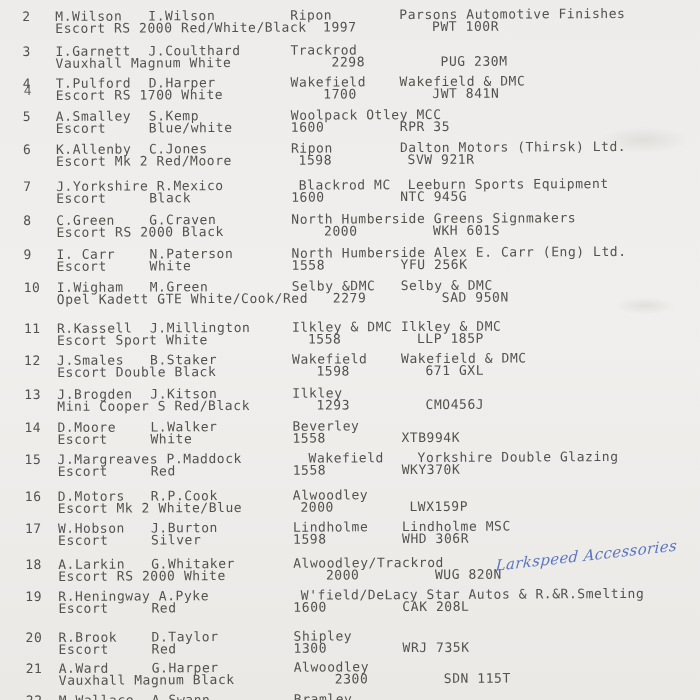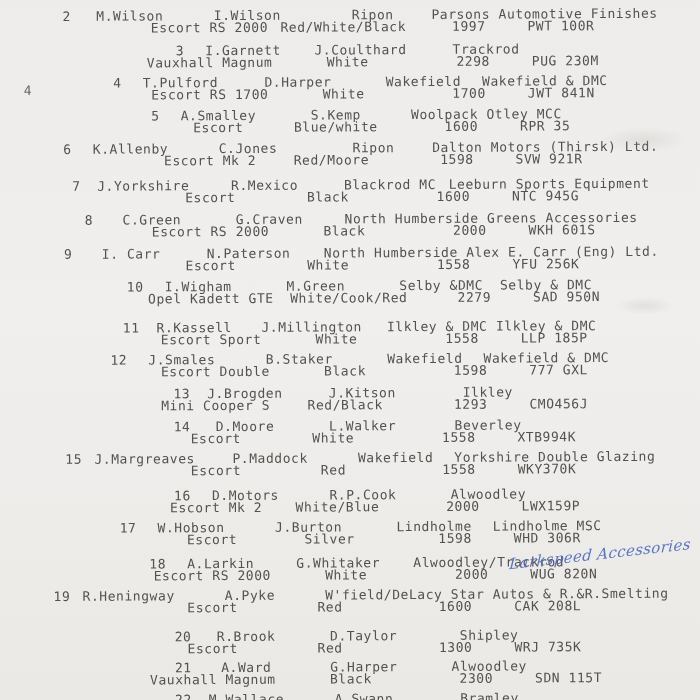--- a/index.html
+++ b/index.html
@@ -1,21 +1,21 @@
 <!DOCTYPE html>
 <html><head>
 <meta charset="utf-8">
 <style>
   html,body{margin:0;padding:0;background:#e6e4e1;}
   .page{
     position:relative;width:700px;height:700px;overflow:hidden;
     background:linear-gradient(180deg,#edecea 0%,#f0efed 45%,#eae9e6 100%);
     color:#54524f;
     font-family:"DejaVu Sans Mono","Liberation Mono",monospace;
-    font-size:13px;letter-spacing:0.55px;text-align:center;
+    font-size:13px;letter-spacing:0.55px;
   }
   .sheet{position:absolute;inset:0;transform:rotate(-0.3deg);transform-origin:40px 350px;}
   .entry{position:absolute;left:0;right:0;height:26px;}
   .l{position:absolute;left:24px;right:0;white-space:pre;line-height:13px;height:13px;}
   .l2{top:12px;}
   .c{display:inline-block;white-space:pre;vertical-align:top;}
   .c::after{content:" ";}
   .w-num{min-width:33px;}
   .w-drv{min-width:93px;}
   .w-cod{min-width:142px;}
@@ -57,38 +57,38 @@
         </div>
         <div class="entry" style="top: 143px;">
           <div class="l l1"><span class="c w-num">6</span><span class="c w-drv">K.Allenby</span><span class="c w-cod">C.Jones</span><span class="c w-club">Ripon</span><span class="c ">Dalton Motors (Thirsk) Ltd.</span></div>
           <div class="l l2"><span class="c w-num"></span><span class="c w-drv">Escort Mk 2</span><span class="c w-cod">Red/Moore</span><span class="c w-club">1598</span><span class="c ">SVW 921R</span></div>
         </div>
         <div class="entry" style="top: 180px;">
           <div class="l l1"><span class="c w-num">7</span><span class="c w-drv">J.Yorkshire</span><span class="c w-cod">R.Mexico</span><span class="c w-club">Blackrod MC</span><span class="c ">Leeburn Sports Equipment</span></div>
           <div class="l l2"><span class="c w-num"></span><span class="c w-drv">Escort</span><span class="c w-cod">Black</span><span class="c w-club">1600</span><span class="c ">NTC 945G</span></div>
         </div>
         <div class="entry" style="top: 214px;">
-          <div class="l l1"><span class="c w-num">8</span><span class="c w-drv">C.Green</span><span class="c w-cod">G.Craven</span><span class="c w-club">North Humberside</span><span class="c ">Greens Accessories</span></div>
+          <div class="l l1"><span class="c w-num">8</span><span class="c w-drv">C.Green</span><span class="c w-cod">G.Craven</span><span class="c w-club">North Humberside</span><span class="c ">Greens Signmakers</span></div>
           <div class="l l2"><span class="c w-num"></span><span class="c w-drv">Escort RS 2000</span><span class="c w-cod">Black</span><span class="c w-club">2000</span><span class="c ">WKH 601S</span></div>
         </div>
         <div class="entry" style="top: 248px;">
           <div class="l l1"><span class="c w-num">9</span><span class="c w-drv">I. Carr</span><span class="c w-cod">N.Paterson</span><span class="c w-club">North Humberside</span><span class="c ">Alex E. Carr (Eng) Ltd.</span></div>
           <div class="l l2"><span class="c w-num"></span><span class="c w-drv">Escort</span><span class="c w-cod">White</span><span class="c w-club">1558</span><span class="c ">YFU 256K</span></div>
         </div>
         <div class="entry" style="top: 281px;">
           <div class="l l1"><span class="c w-num">10</span><span class="c w-drv">I.Wigham</span><span class="c w-cod">M.Green</span><span class="c w-club">Selby &amp;DMC</span><span class="c ">Selby &amp; DMC</span></div>
           <div class="l l2"><span class="c w-num"></span><span class="c w-drv">Opel Kadett GTE</span><span class="c w-cod">White/Cook/Red</span><span class="c w-club">2279</span><span class="c ">SAD 950N</span></div>
         </div>
         <div class="entry" style="top: 322px;">
           <div class="l l1"><span class="c w-num">11</span><span class="c w-drv">R.Kassell</span><span class="c w-cod">J.Millington</span><span class="c w-club">Ilkley &amp; DMC</span><span class="c ">Ilkley &amp; DMC</span></div>
           <div class="l l2"><span class="c w-num"></span><span class="c w-drv">Escort Sport</span><span class="c w-cod">White</span><span class="c w-club">1558</span><span class="c ">LLP 185P</span></div>
         </div>
         <div class="entry" style="top: 354px;">
           <div class="l l1"><span class="c w-num">12</span><span class="c w-drv">J.Smales</span><span class="c w-cod">B.Staker</span><span class="c w-club">Wakefield</span><span class="c ">Wakefield &amp; DMC</span></div>
-          <div class="l l2"><span class="c w-num"></span><span class="c w-drv">Escort Double</span><span class="c w-cod">Black</span><span class="c w-club">1598</span><span class="c ">777 GXL</span></div>
+          <div class="l l2"><span class="c w-num"></span><span class="c w-drv">Escort Double</span><span class="c w-cod">Black</span><span class="c w-club">1598</span><span class="c ">671 GXL</span></div>
         </div>
         <div class="entry" style="top: 388px;">
           <div class="l l1"><span class="c w-num">13</span><span class="c w-drv">J.Brogden</span><span class="c w-cod">J.Kitson</span><span class="c w-club">Ilkley</span><span class="c "></span></div>
           <div class="l l2"><span class="c w-num"></span><span class="c w-drv">Mini Cooper S</span><span class="c w-cod">Red/Black</span><span class="c w-club">1293</span><span class="c ">CMO456J</span></div>
         </div>
         <div class="entry" style="top: 421px;">
           <div class="l l1"><span class="c w-num">14</span><span class="c w-drv">D.Moore</span><span class="c w-cod">L.Walker</span><span class="c w-club">Beverley</span><span class="c "></span></div>
           <div class="l l2"><span class="c w-num"></span><span class="c w-drv">Escort</span><span class="c w-cod">White</span><span class="c w-club">1558</span><span class="c ">XTB994K</span></div>
         </div>
         <div class="entry" style="top: 453px;">

